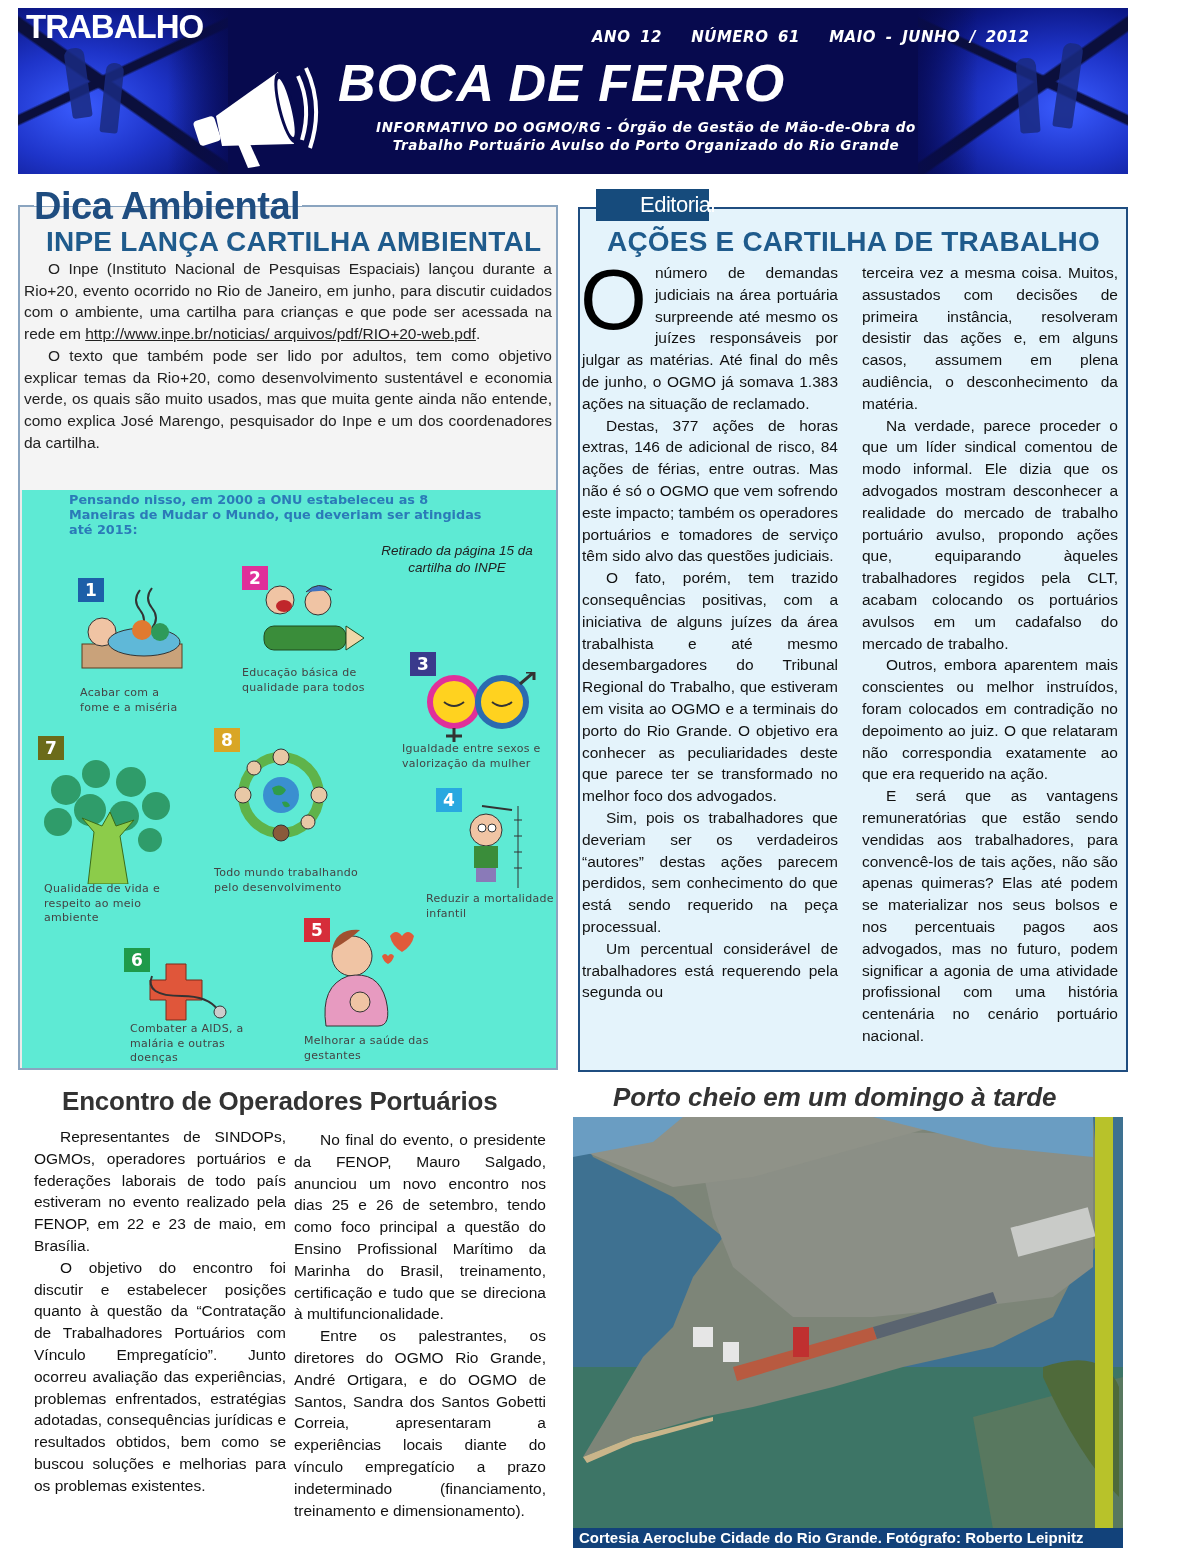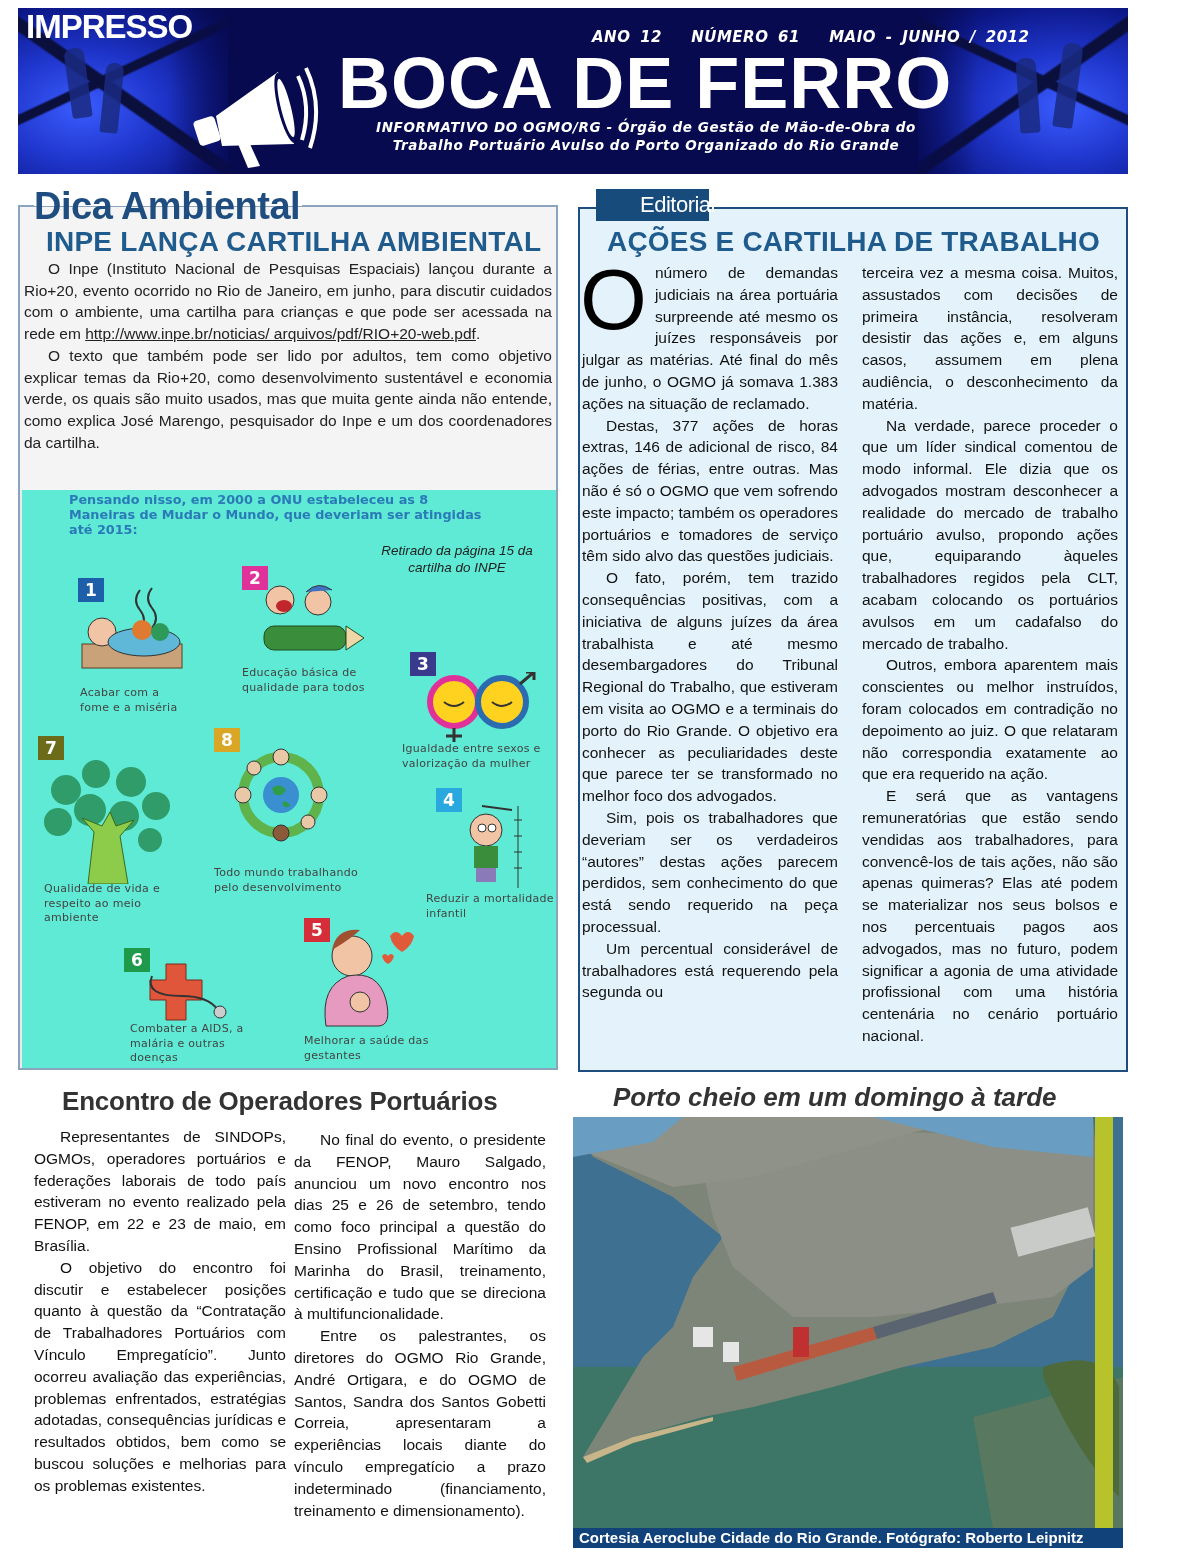--- a/index.html
+++ b/index.html
@@ -38,21 +38,21 @@
     font-family: "Liberation Sans", sans-serif;
   }
   .megaphone { position: absolute; left: 172px; top: 50px; width: 132px; height: 110px; }
   .issue-line {
     position: absolute; left: 574px; top: 20px;
     font-size: 15px; font-weight: bold; font-style: italic; color: #ffffff; letter-spacing: .5px;
     font-family: "DejaVu Sans", sans-serif; word-spacing: 4px;
   }
   .brand-title {
     position: absolute; left: 320px; top: 36px;
-    font-size: 72px; font-weight: bold; color: #ffffff; letter-spacing: 1px;
+    font-size: 52px; font-weight: bold; font-style: italic; color: #ffffff; letter-spacing: 1px;
     font-family: "Liberation Sans", sans-serif; line-height: 78px;
   }
   .tagline {
     position: absolute; left: 328px; top: 110px; width: 600px; text-align: center;
     font-size: 13.5px; font-weight: bold; font-style: italic; color: #ffffff; line-height: 18px;
     font-family: "DejaVu Sans", sans-serif; letter-spacing: .6px;
   }
 
   
   .dica-box {
@@ -155,21 +155,21 @@
     <div class="figure" style="left:50px;top:40px;width:20px;height:70px;transform:rotate(-8deg);"></div>
     <div class="figure" style="left:85px;top:55px;width:18px;height:70px;transform:rotate(6deg);"></div>
   </div>
   <div class="mh-fade-left"></div>
   <div class="mh-photo-right">
     <div class="figure" style="right:90px;top:50px;width:20px;height:75px;transform:rotate(-4deg);"></div>
     <div class="figure" style="right:50px;top:35px;width:20px;height:85px;transform:rotate(8deg);"></div>
   </div>
   <div class="mh-fade-right"></div>
 
-  <div class="impresso">IMPRESSO</div>
+  <div class="impresso">TRABALHO</div>
 
   <svg class="megaphone" viewBox="0 0 132 110">
     <g fill="#ffffff">
       <rect x="6" y="60" width="22" height="26" rx="4" transform="rotate(-18 17 73)"></rect>
       <path d="M26 58 L88 14 L104 86 L32 88 Z"></path>
       <path d="M48 86 L60 86 L70 108 L58 110 Z"></path>
     </g>
     <ellipse cx="96" cy="50" rx="8" ry="36" fill="#070a4e" transform="rotate(-14 96 50)"></ellipse>
     <ellipse cx="96" cy="50" rx="5" ry="30" fill="#ffffff" transform="rotate(-14 96 50)"></ellipse>
     <g fill="none" stroke="#ffffff" stroke-width="4">

